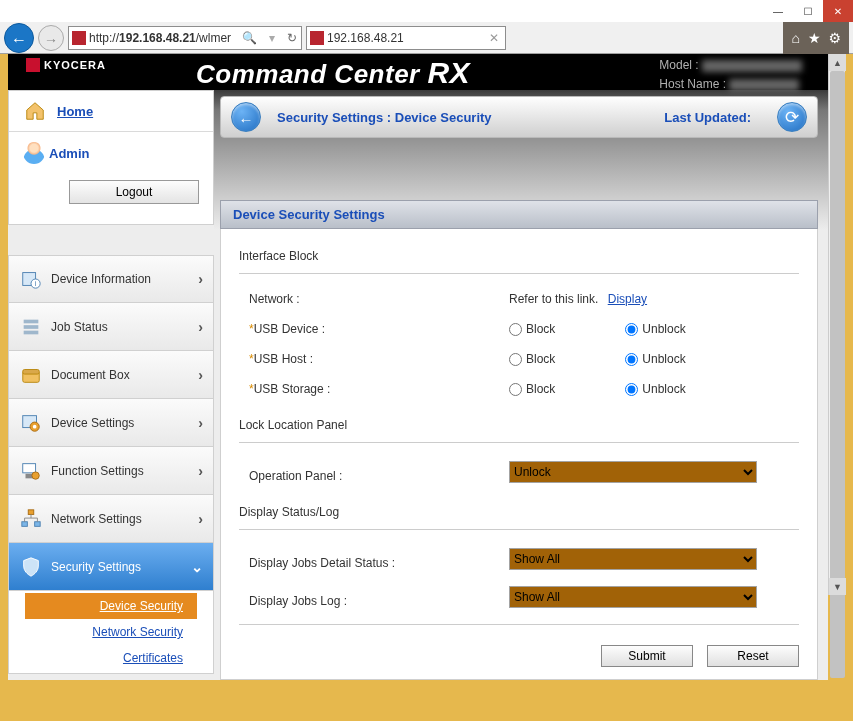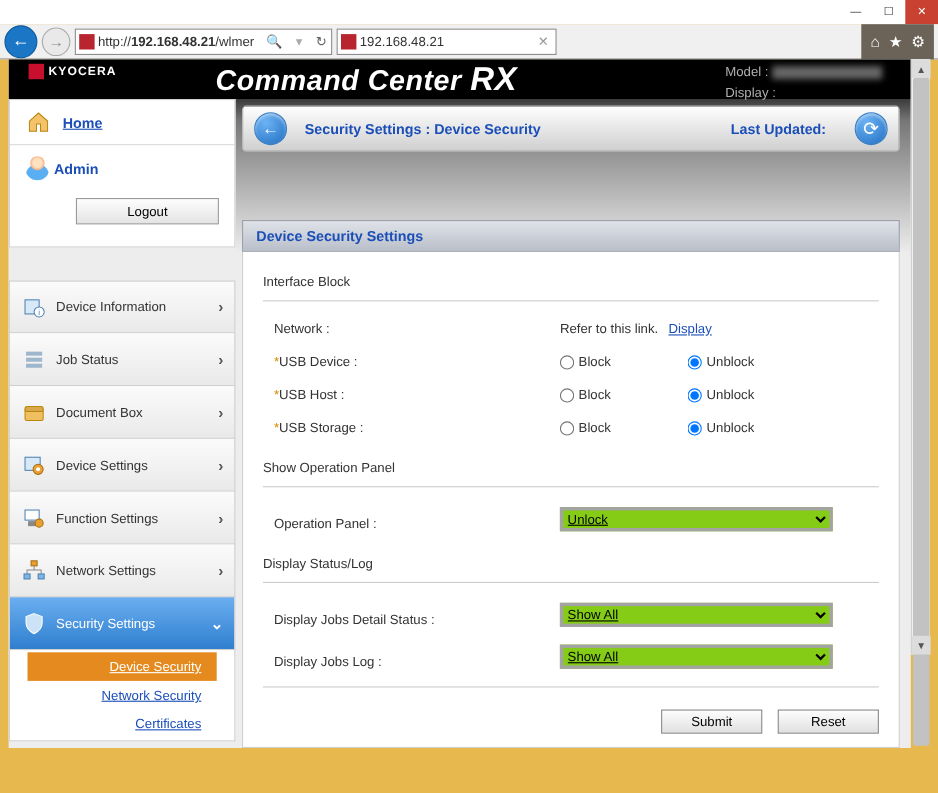--- a/index.html
+++ b/index.html
@@ -77,21 +77,21 @@
   .panel-body { background:#fff; border:1px solid #cfcfcf; border-top:none; padding: 14px 18px 12px; font-size:12px; color:#333; }
   .section-title { font-size:12px; color:#333; padding: 6px 0; }
   hr.sep { border:none; border-top:1px solid #ccc; margin: 4px 0 10px; }
   .form-row { display:flex; align-items:flex-end; padding: 8px 0 8px 10px; }
   .form-label { width: 260px; font-size:12px; }
   .req { color:#d88a00; }
   .radio-group { display:flex; gap: 70px; align-items:center; font-size:12px; }
   .radio-opt { display:flex; align-items:center; gap:4px; }
   .link-text { font-size:12px; }
   .link-text a { color:#1a4eb8; text-decoration: underline; margin-left:6px; }
-  select.wide { width: 248px; height:22px; font-size:12px; background: #84cc16; border:3px solid #a3a3a3;text-decoration:underline;}
+  select.wide { width: 248px; height:22px; font-size:12px; background: #a16207; border:1px solid #a3a3a3;}
   .btn-row { display:flex; justify-content:flex-end; gap:14px; padding: 10px 0 0; }
   .action-btn { width:92px; height:22px; font-size:12px; background: linear-gradient(#fdfdfd,#e0e0e0); border:1px solid #888; }
 </style>
 </head>
 <body>
 
 <div class="window">
   <div class="titlebar">
     <div class="win-controls">
       <div class="win-btn">—</div>
@@ -129,20 +129,21 @@
     <div class="header">
       <div class="brand">
         <div class="kyocera-logo">
           <span class="kyo-sym"></span>
           <span>KYOCERA</span>
         </div>
       </div>
       <div class="cc-title">Command Center <span class="rx">RX</span></div>
       <div class="hdr-meta">
         <div><span>Model :</span> <span class="redact"></span></div>
+        <div><span>Host Name :</span> <span class="redact short"></span></div>
         <div><span>Display :</span></div>
       </div>
     </div>
 
     <div class="app-body">
       <div class="sidebar">
         <div class="side-top">
           <div class="side-home">
             <span class="nav-icon">
               <svg viewBox="0 0 24 24" width="22" height="22">
@@ -303,21 +304,21 @@
                     <span>Block</span>
                   </label>
                 <label class="radio-opt">
                     <input type="radio" name="usbstor" checked="" style="">
                     <span>Unblock</span>
                   </label>
               </div>
             </div>
 
             <div style="height:8px;"></div>
-            <div class="section-title">Show Operation Panel</div>
+            <div class="section-title">Lock Location Panel</div>
             <hr class="sep">
 
             <div class="form-row">
               <div class="form-label">Operation Panel :</div>
               <select class="wide">
                 <option>Unlock</option>
               </select>
             </div>
 
             <div style="height:8px;"></div>

